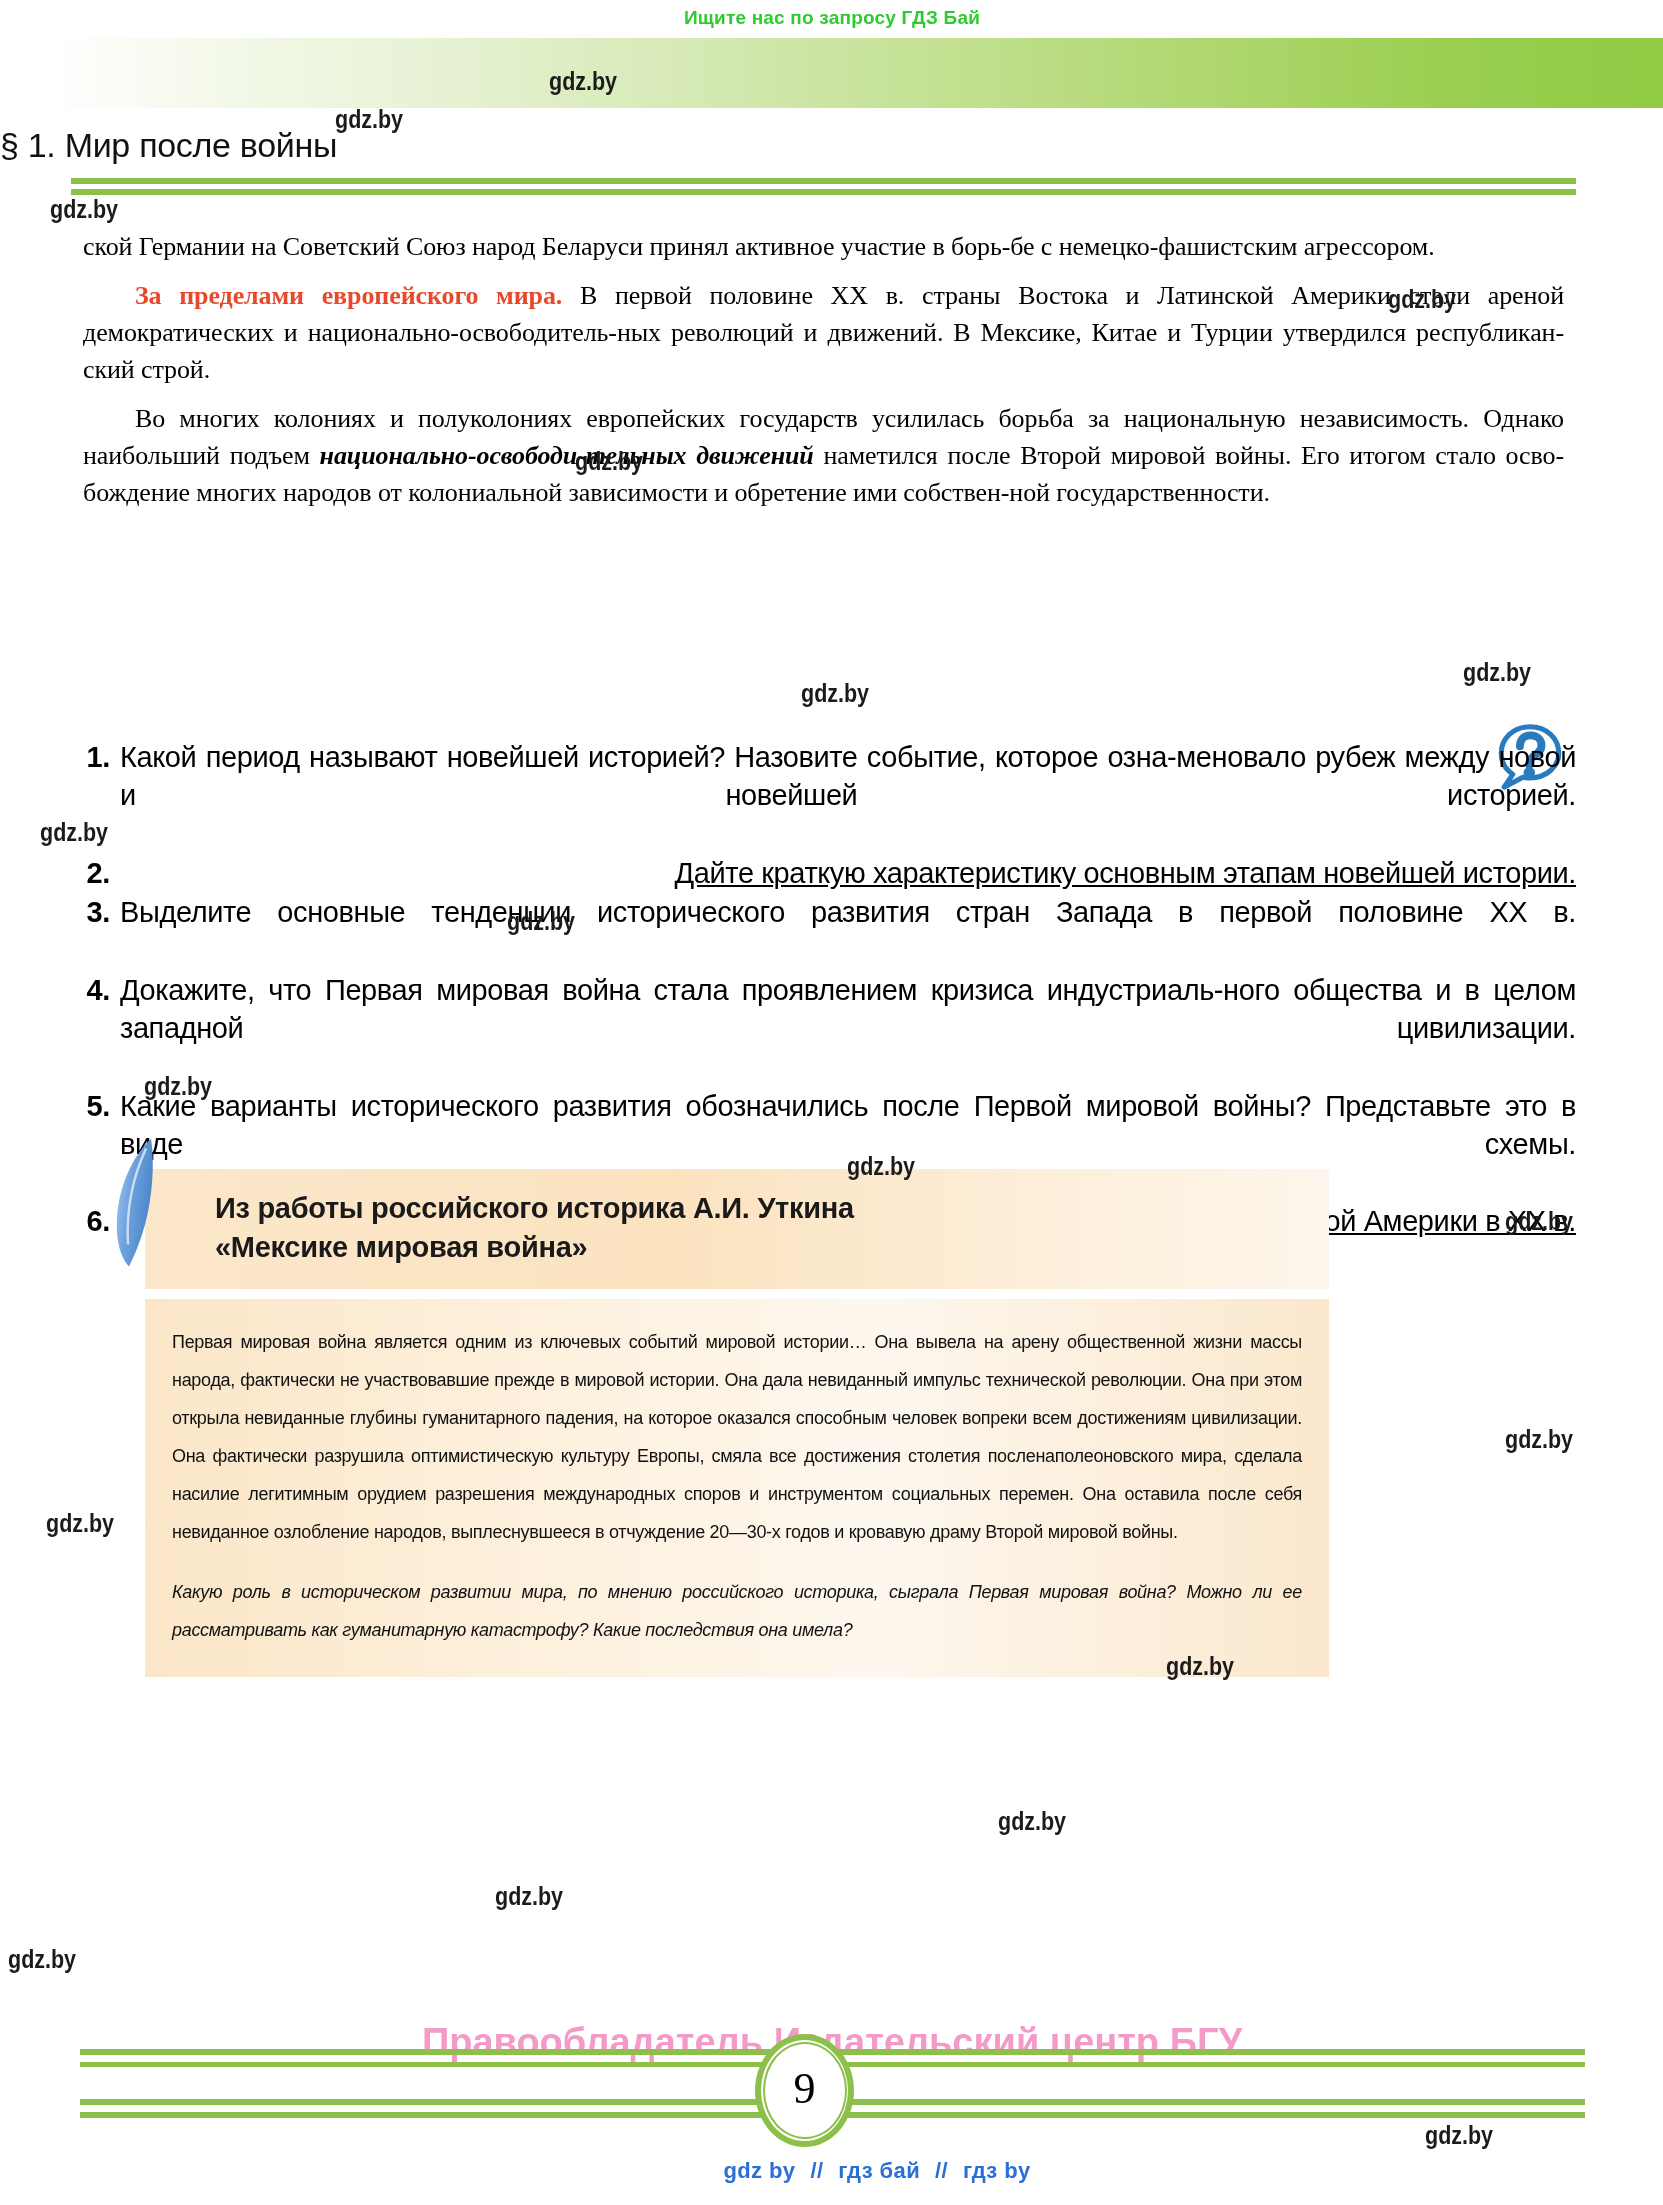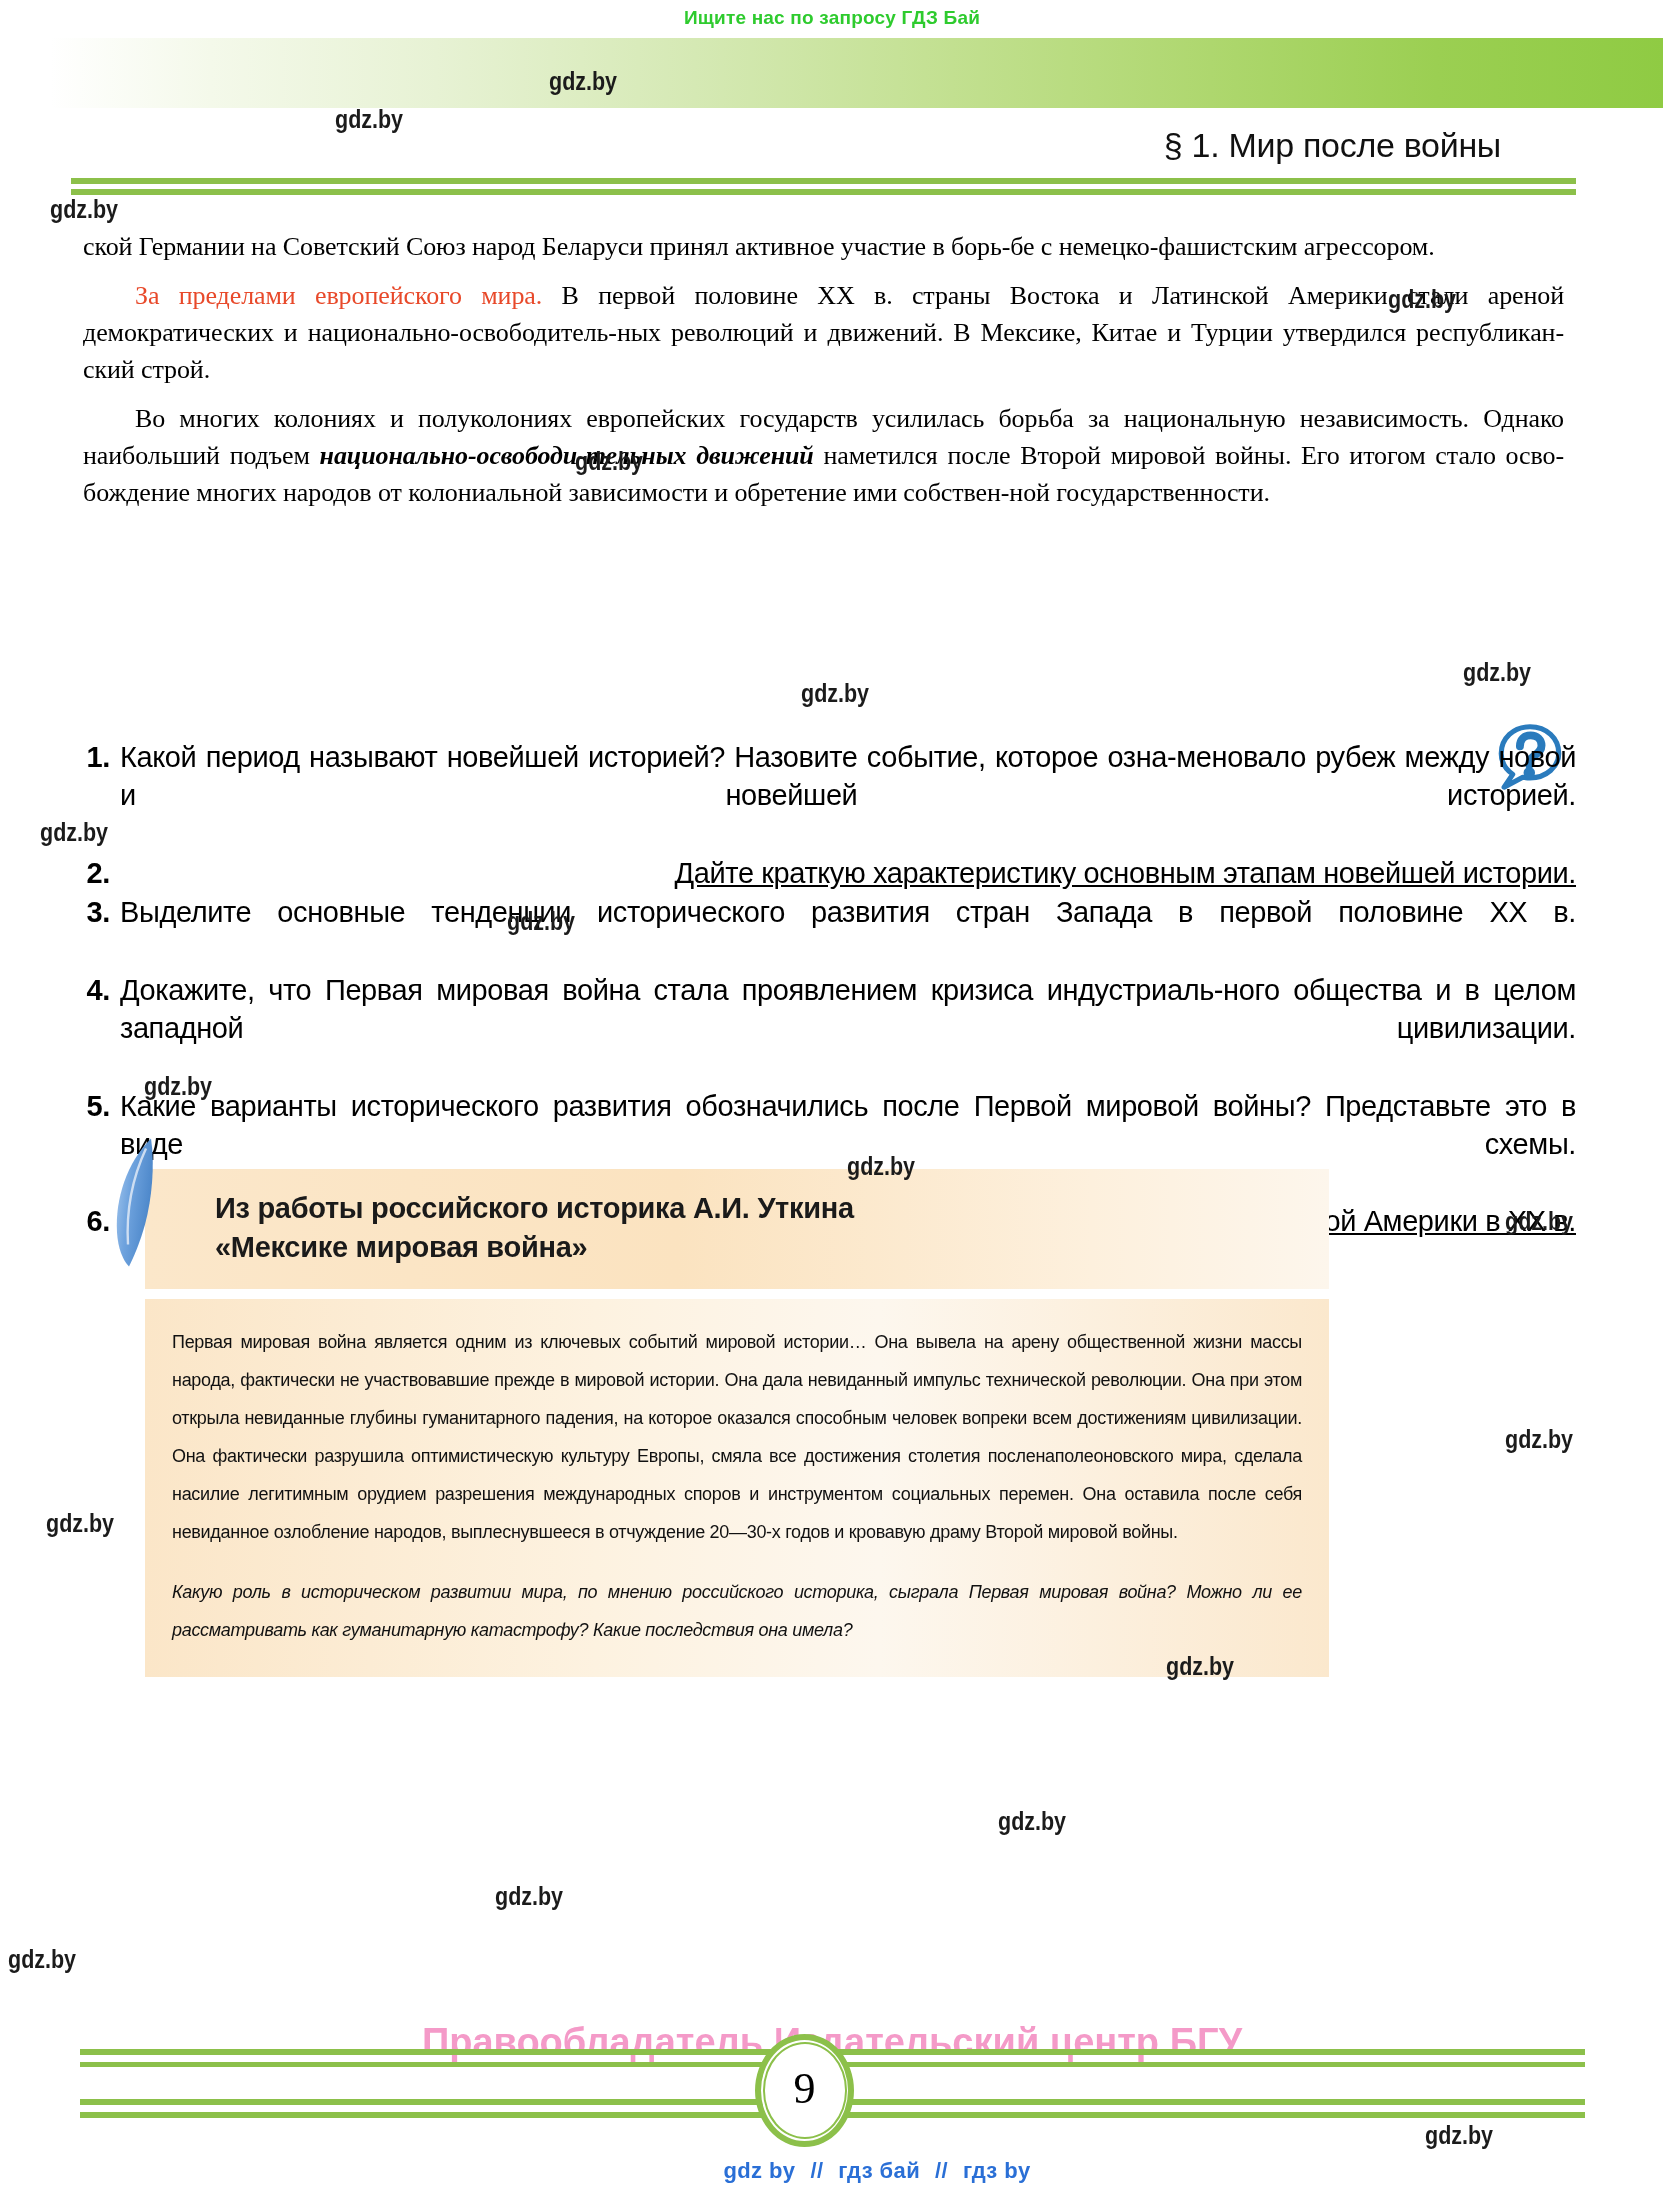--- a/index.html
+++ b/index.html
@@ -48,21 +48,20 @@
         #9bcf52 86%,
         #8fcb43 100%);
   }
 
   
   .section-title {
     position: absolute;
     top: 126px;
     left: 0;
     width: 1501px;
-    text-align: right;
     font-family: "Liberation Sans", sans-serif;
     font-size: 34px;
     font-weight: 400;
     color: #111111;
     letter-spacing: -0.3px;
   }
 
   
   .rule-group-top {
     position: absolute;
@@ -91,21 +90,21 @@
     line-height: 37px;
     text-align: justify;
     text-indent: 0;
     letter-spacing: -0.1px;
   }
   p.body-par.indent { text-indent: 52px; }
   p.body-par + p.body-par { margin-top: 0; }
 
   .kw-red {
     color: #e8492a;
-    font-weight: 400;
+    font-weight: 700;
   }
   .kw-ital {
     font-style: italic;
     font-weight: 700;
   }
 
   
   .questions {
     position: absolute;
     top: 738px;

